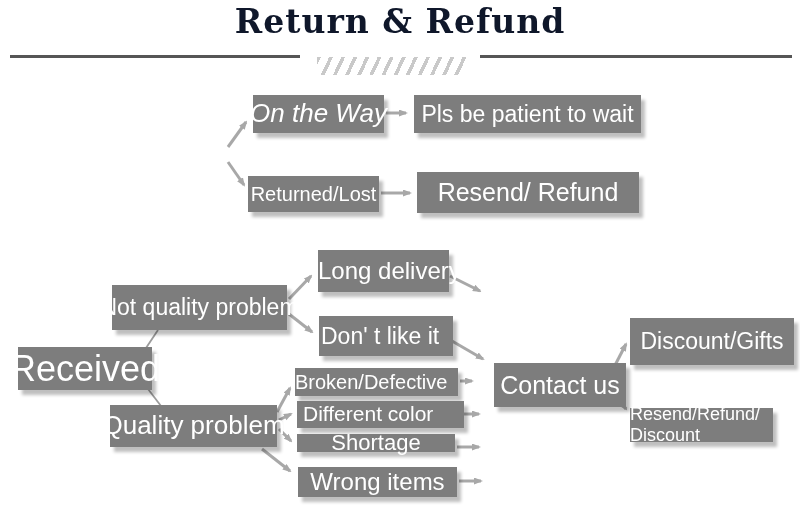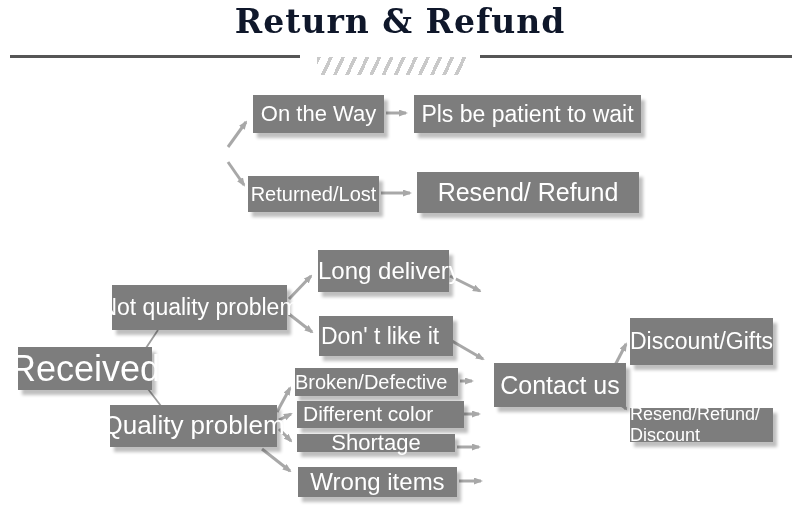--- a/index.html
+++ b/index.html
@@ -65,21 +65,21 @@
       <line x1="611" y1="373" x2="626" y2="344" marker-end="url(#ah)"></line>
       <line x1="611" y1="390" x2="626" y2="409" marker-end="url(#ah)"></line>
     </g>
     <g stroke="#9b9b9b" stroke-width="1.8" fill="none">
       <line x1="146" y1="348" x2="158" y2="330"></line>
       <line x1="148" y1="389" x2="161" y2="406"></line>
     </g>
   </svg>
 
 
-  <div class="node" style="left:253px;top:95px;width:131px;height:38px;font-size:22px;">On the Way</div>
+  <div class="node" style="left:253px;top:95px;width:131px;height:38px;font-size:26px;font-style:italic;">On the Way</div>
 
   <div class="node" style="left:414px;top:95px;width:227px;height:38px;font-size:23px;">Pls be patient to wait</div>
 
   <div class="node" style="left:248px;top:176px;width:131px;height:36px;font-size:20px;">Returned/Lost</div>
 
   <div class="node" style="left:417px;top:172px;width:222px;height:41px;font-size:25px;">Resend/ Refund</div>
 
   <div class="node" style="left:18px;top:347px;width:134px;height:43px;font-size:36px;">Received</div>
 
   <div class="node" style="left:112px;top:285px;width:175px;height:45px;font-size:23px;">Not quality problem</div>
@@ -93,18 +93,18 @@
   <div class="node left" style="left:295px;top:368px;width:163px;height:28px;font-size:20px;">Broken/Defective</div>
 
   <div class="node left" style="left:297px;top:401px;width:161px;height:27px;font-size:21px;padding-left:6px;">Different color</div>
 
   <div class="node" style="left:297px;top:434px;width:158px;height:18px;font-size:22px;">Shortage</div>
 
   <div class="node" style="left:298px;top:467px;width:159px;height:30px;font-size:24px;">Wrong items</div>
 
   <div class="node" style="left:494px;top:363px;width:132px;height:44px;font-size:25px;">Contact us</div>
 
-  <div class="node" style="left:630px;top:318px;width:143px;height:47px;font-size:23px;">Discount/Gifts</div>
+  <div class="node" style="left:630px;top:318px;width:164px;height:47px;font-size:23px;">Discount/Gifts</div>
 
   <div class="node wrap left" style="left:630px;top:408px;width:143px;height:34px;font-size:18px;line-height:1.15;">Resend/Refund/
 Discount</div>
 
 </div>
 
 </body></html>

